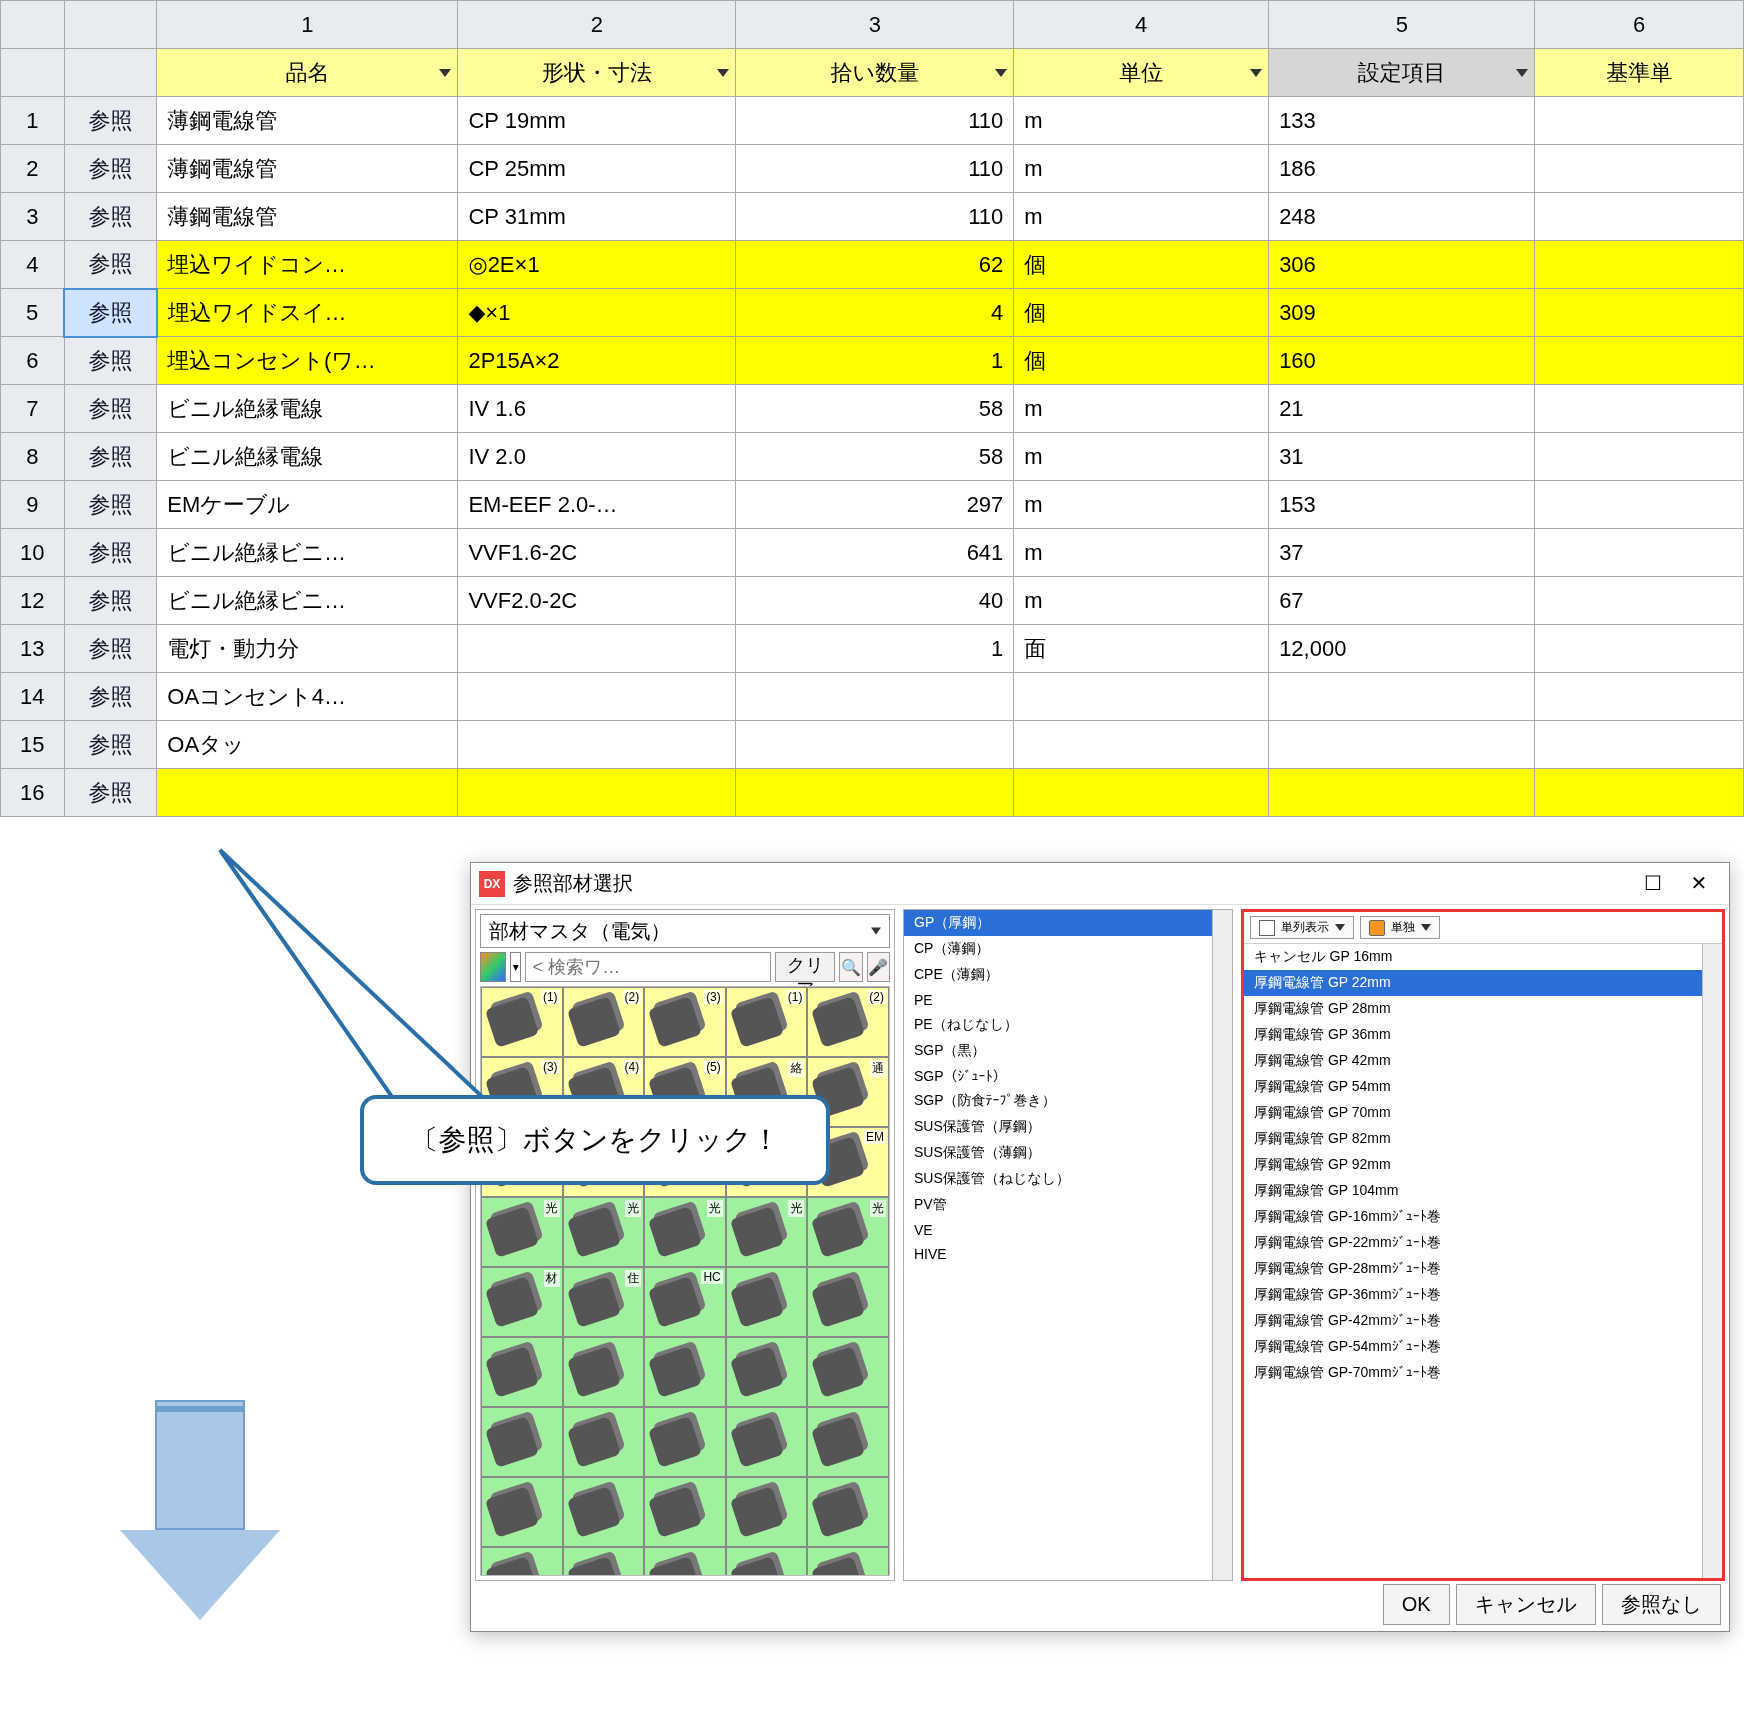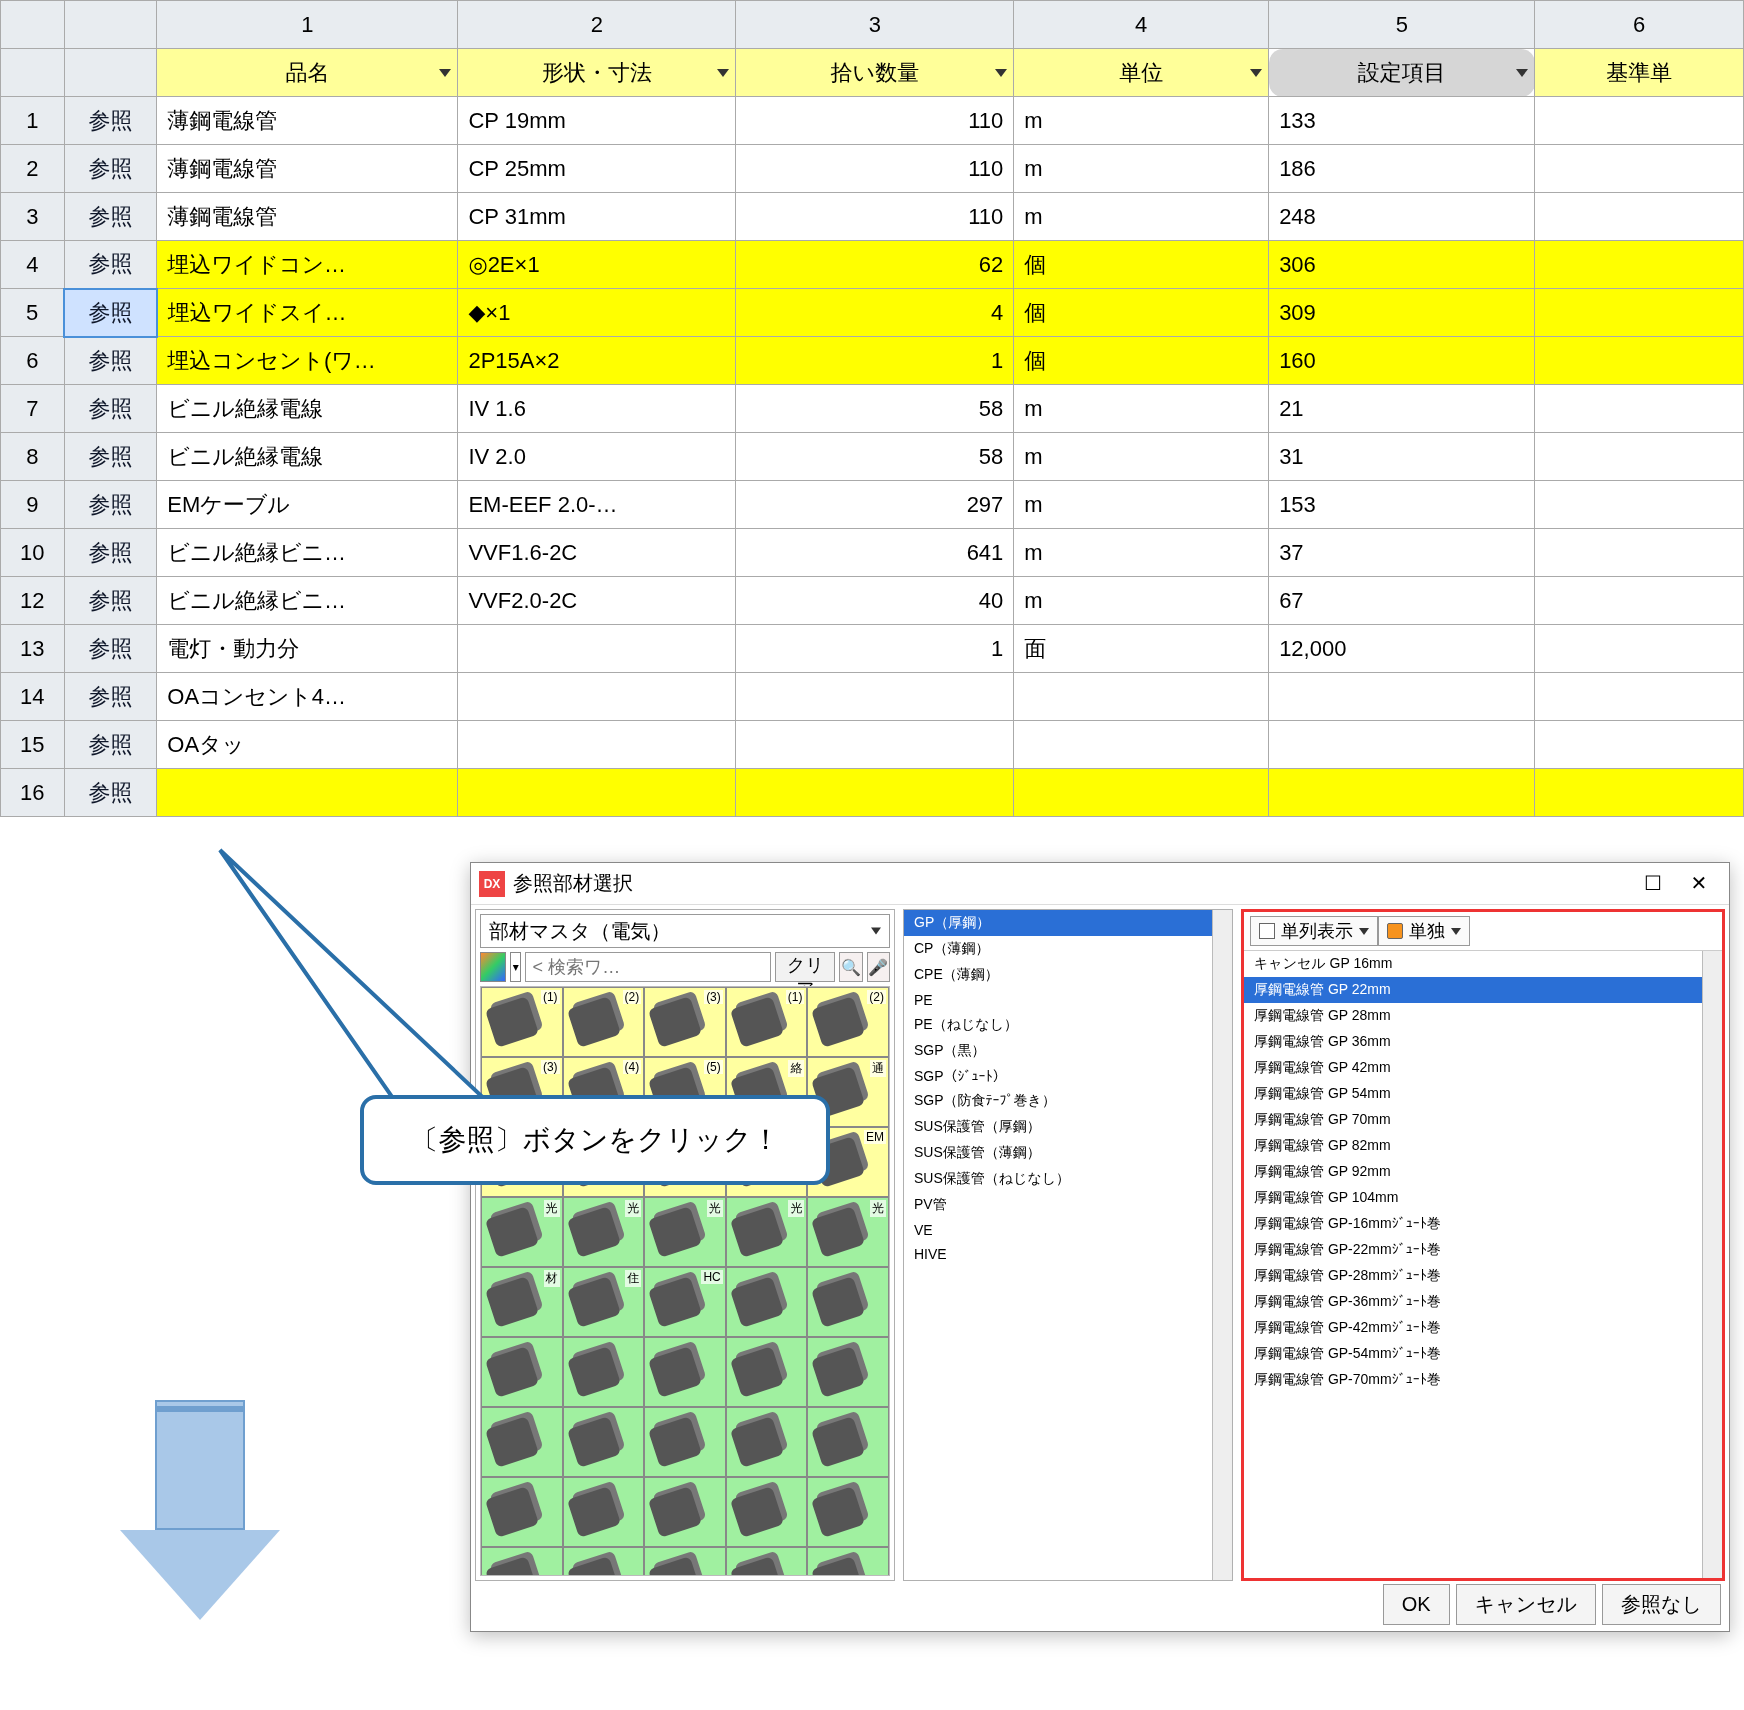--- a/index.html
+++ b/index.html
@@ -34,21 +34,20 @@
     font-weight: normal;
     text-align: center;
   }
   .sheet .hdr-name {
     background: #ffff99;
     position: relative;
   }
   .sheet .hdr-setting {
     background: #d6d6d6;
     position: relative;
-    border-radius: 14px;
   }
   .sheet .dropdown-arrow {
     position: absolute;
     right: 6px; top: 50%;
     transform: translateY(-50%);
     width: 0; height: 0;
     border-left: 6px solid transparent;
     border-right: 6px solid transparent;
     border-top: 8px solid #333;
   }
@@ -238,24 +237,24 @@
   .list .item{
     padding:4px 10px;
     white-space:nowrap;
   }
   .list .item.sel{
     background:#2a6fd6;color:#fff;
   }
   .list.scroll{border:0;}
 
   .right-toolbar{
-    display:flex;
+    display:flex;gap:6px;
     padding:4px 6px;
     border-bottom:1px solid #ccc;
-    font-size:18px;
+    font-size:12px;
   }
   .rt-btn{
     border:1px solid #999;background:#fafafa;
     padding:2px 8px;display:flex;align-items:center;gap:6px;
     position:relative;
   }
   .rt-btn .arrow{width:0;height:0;border-left:5px solid transparent;border-right:5px solid transparent;border-top:7px solid #333;}
   .rt-icon{width:16px;height:16px;border:1px solid #666;background:#fff;}
   .rt-icon.orange{background:#f7931e;border-radius:2px;}
 

